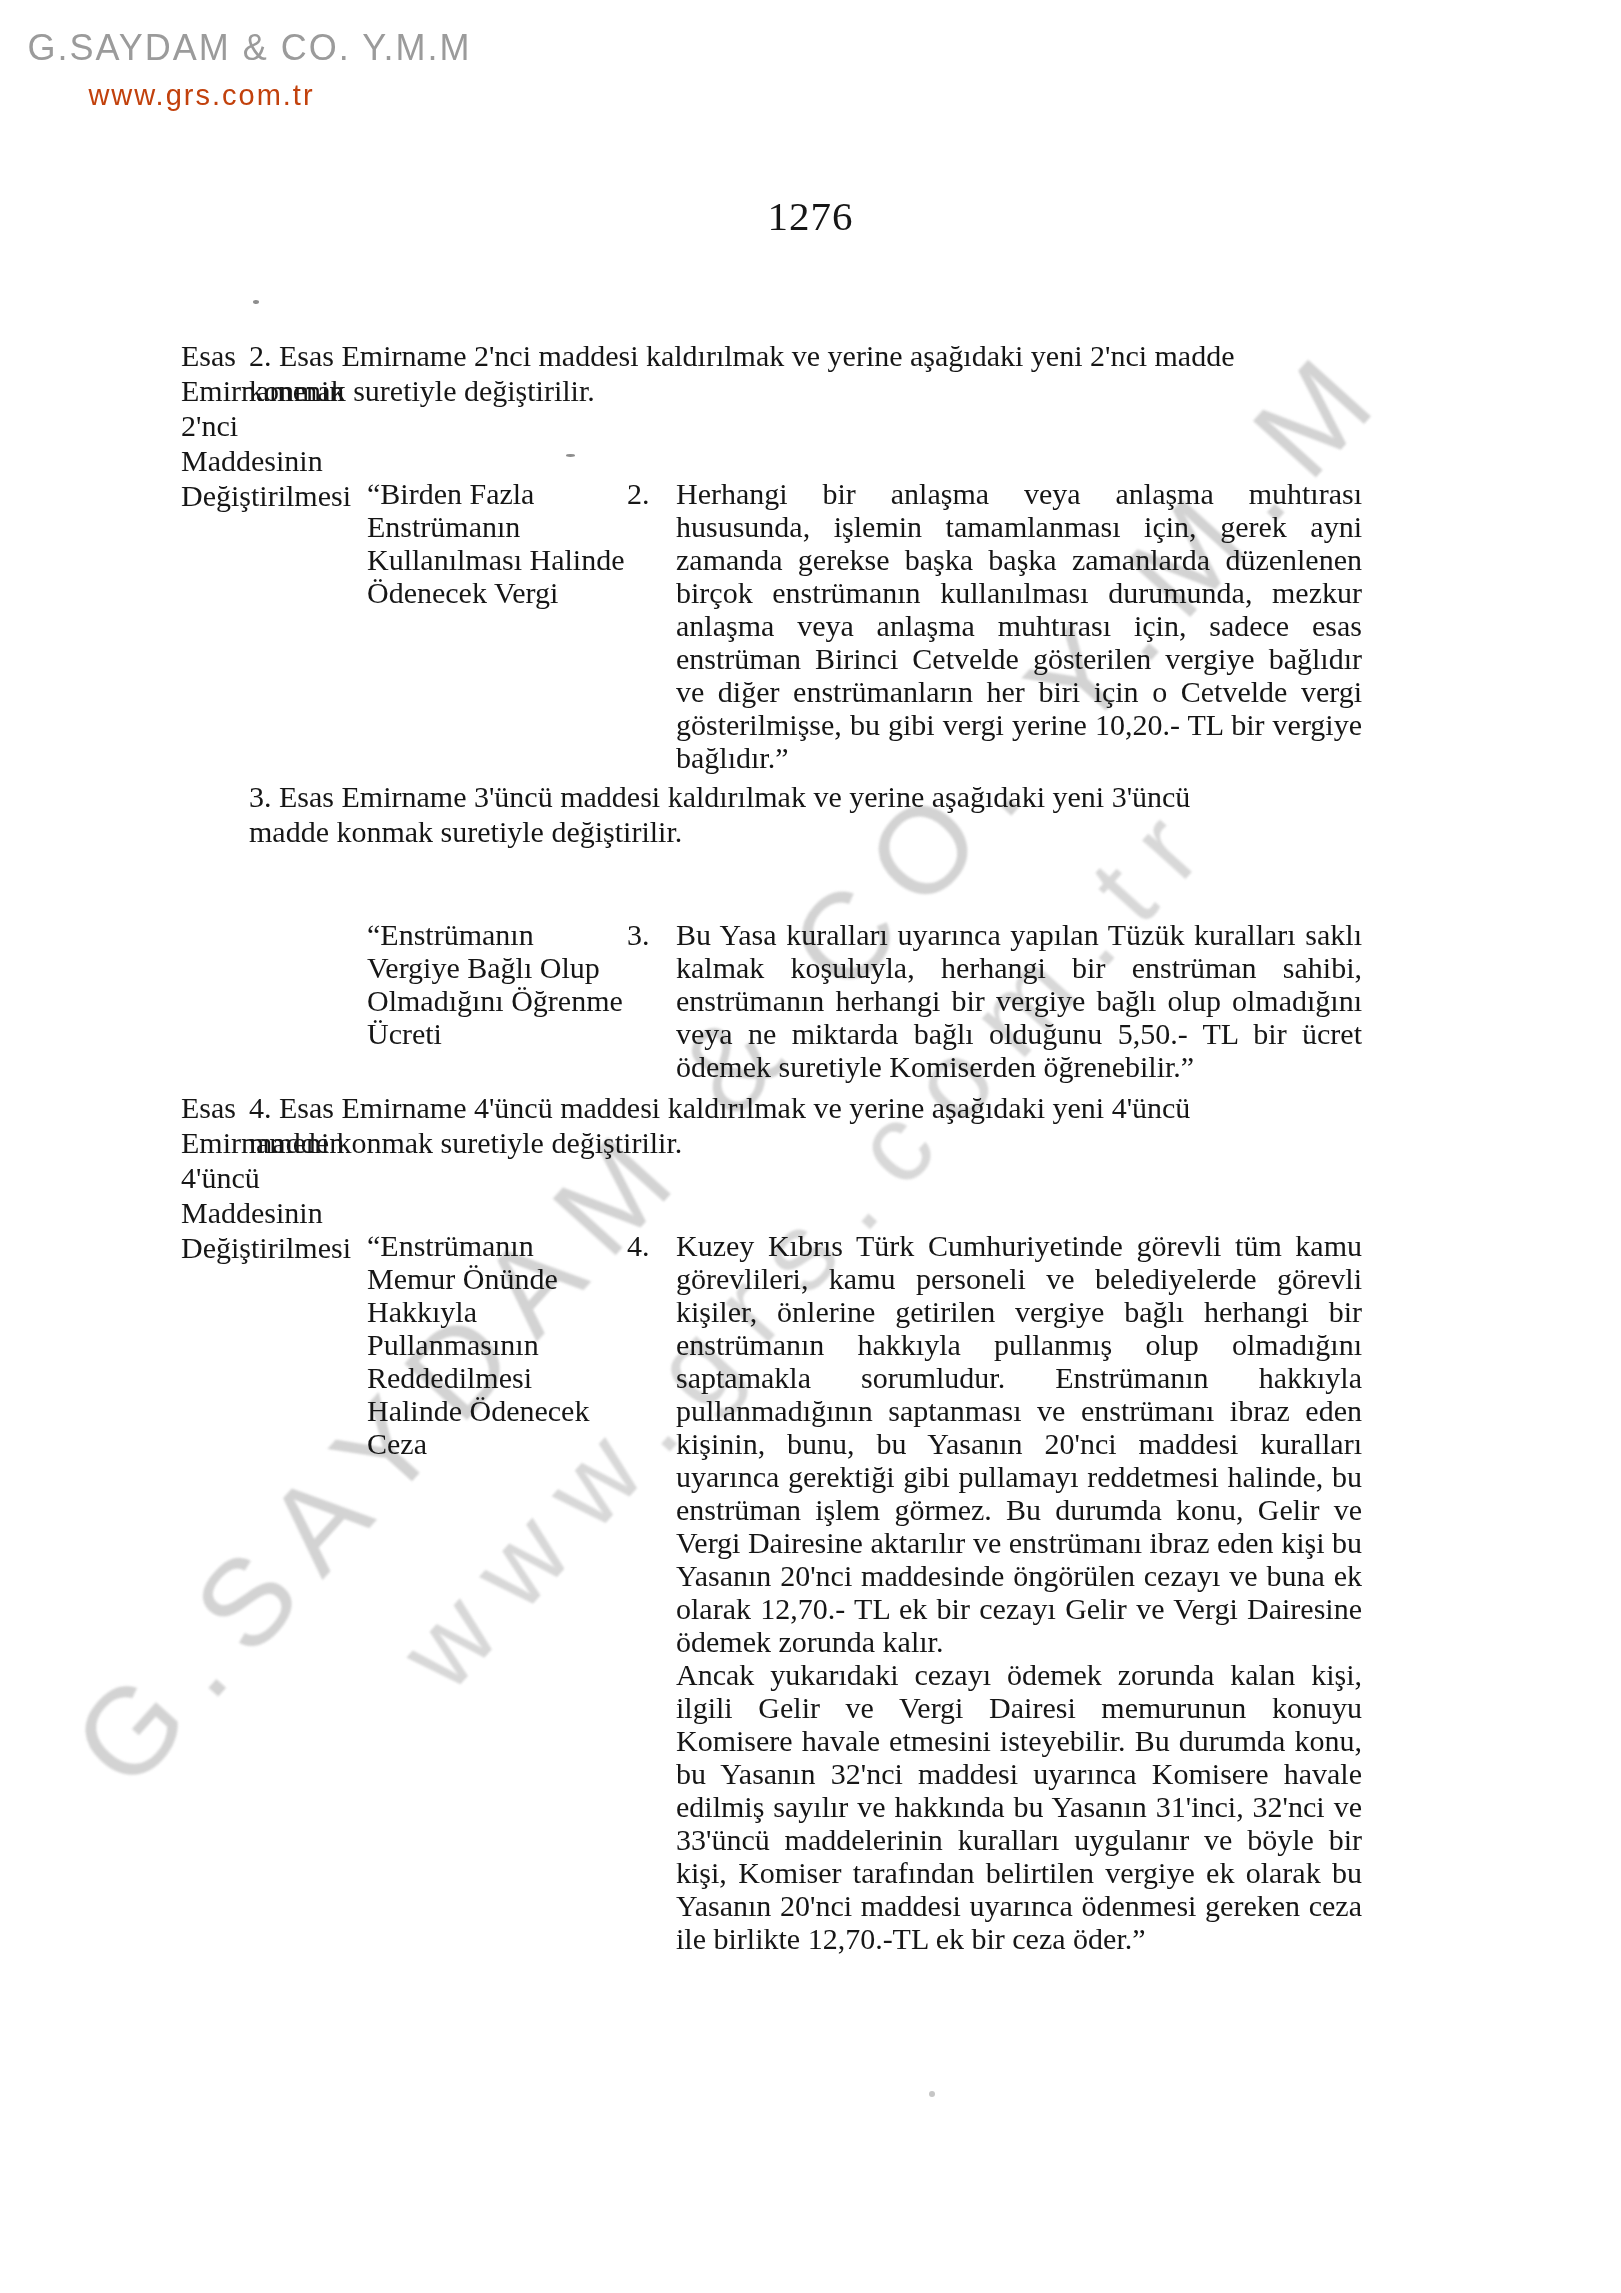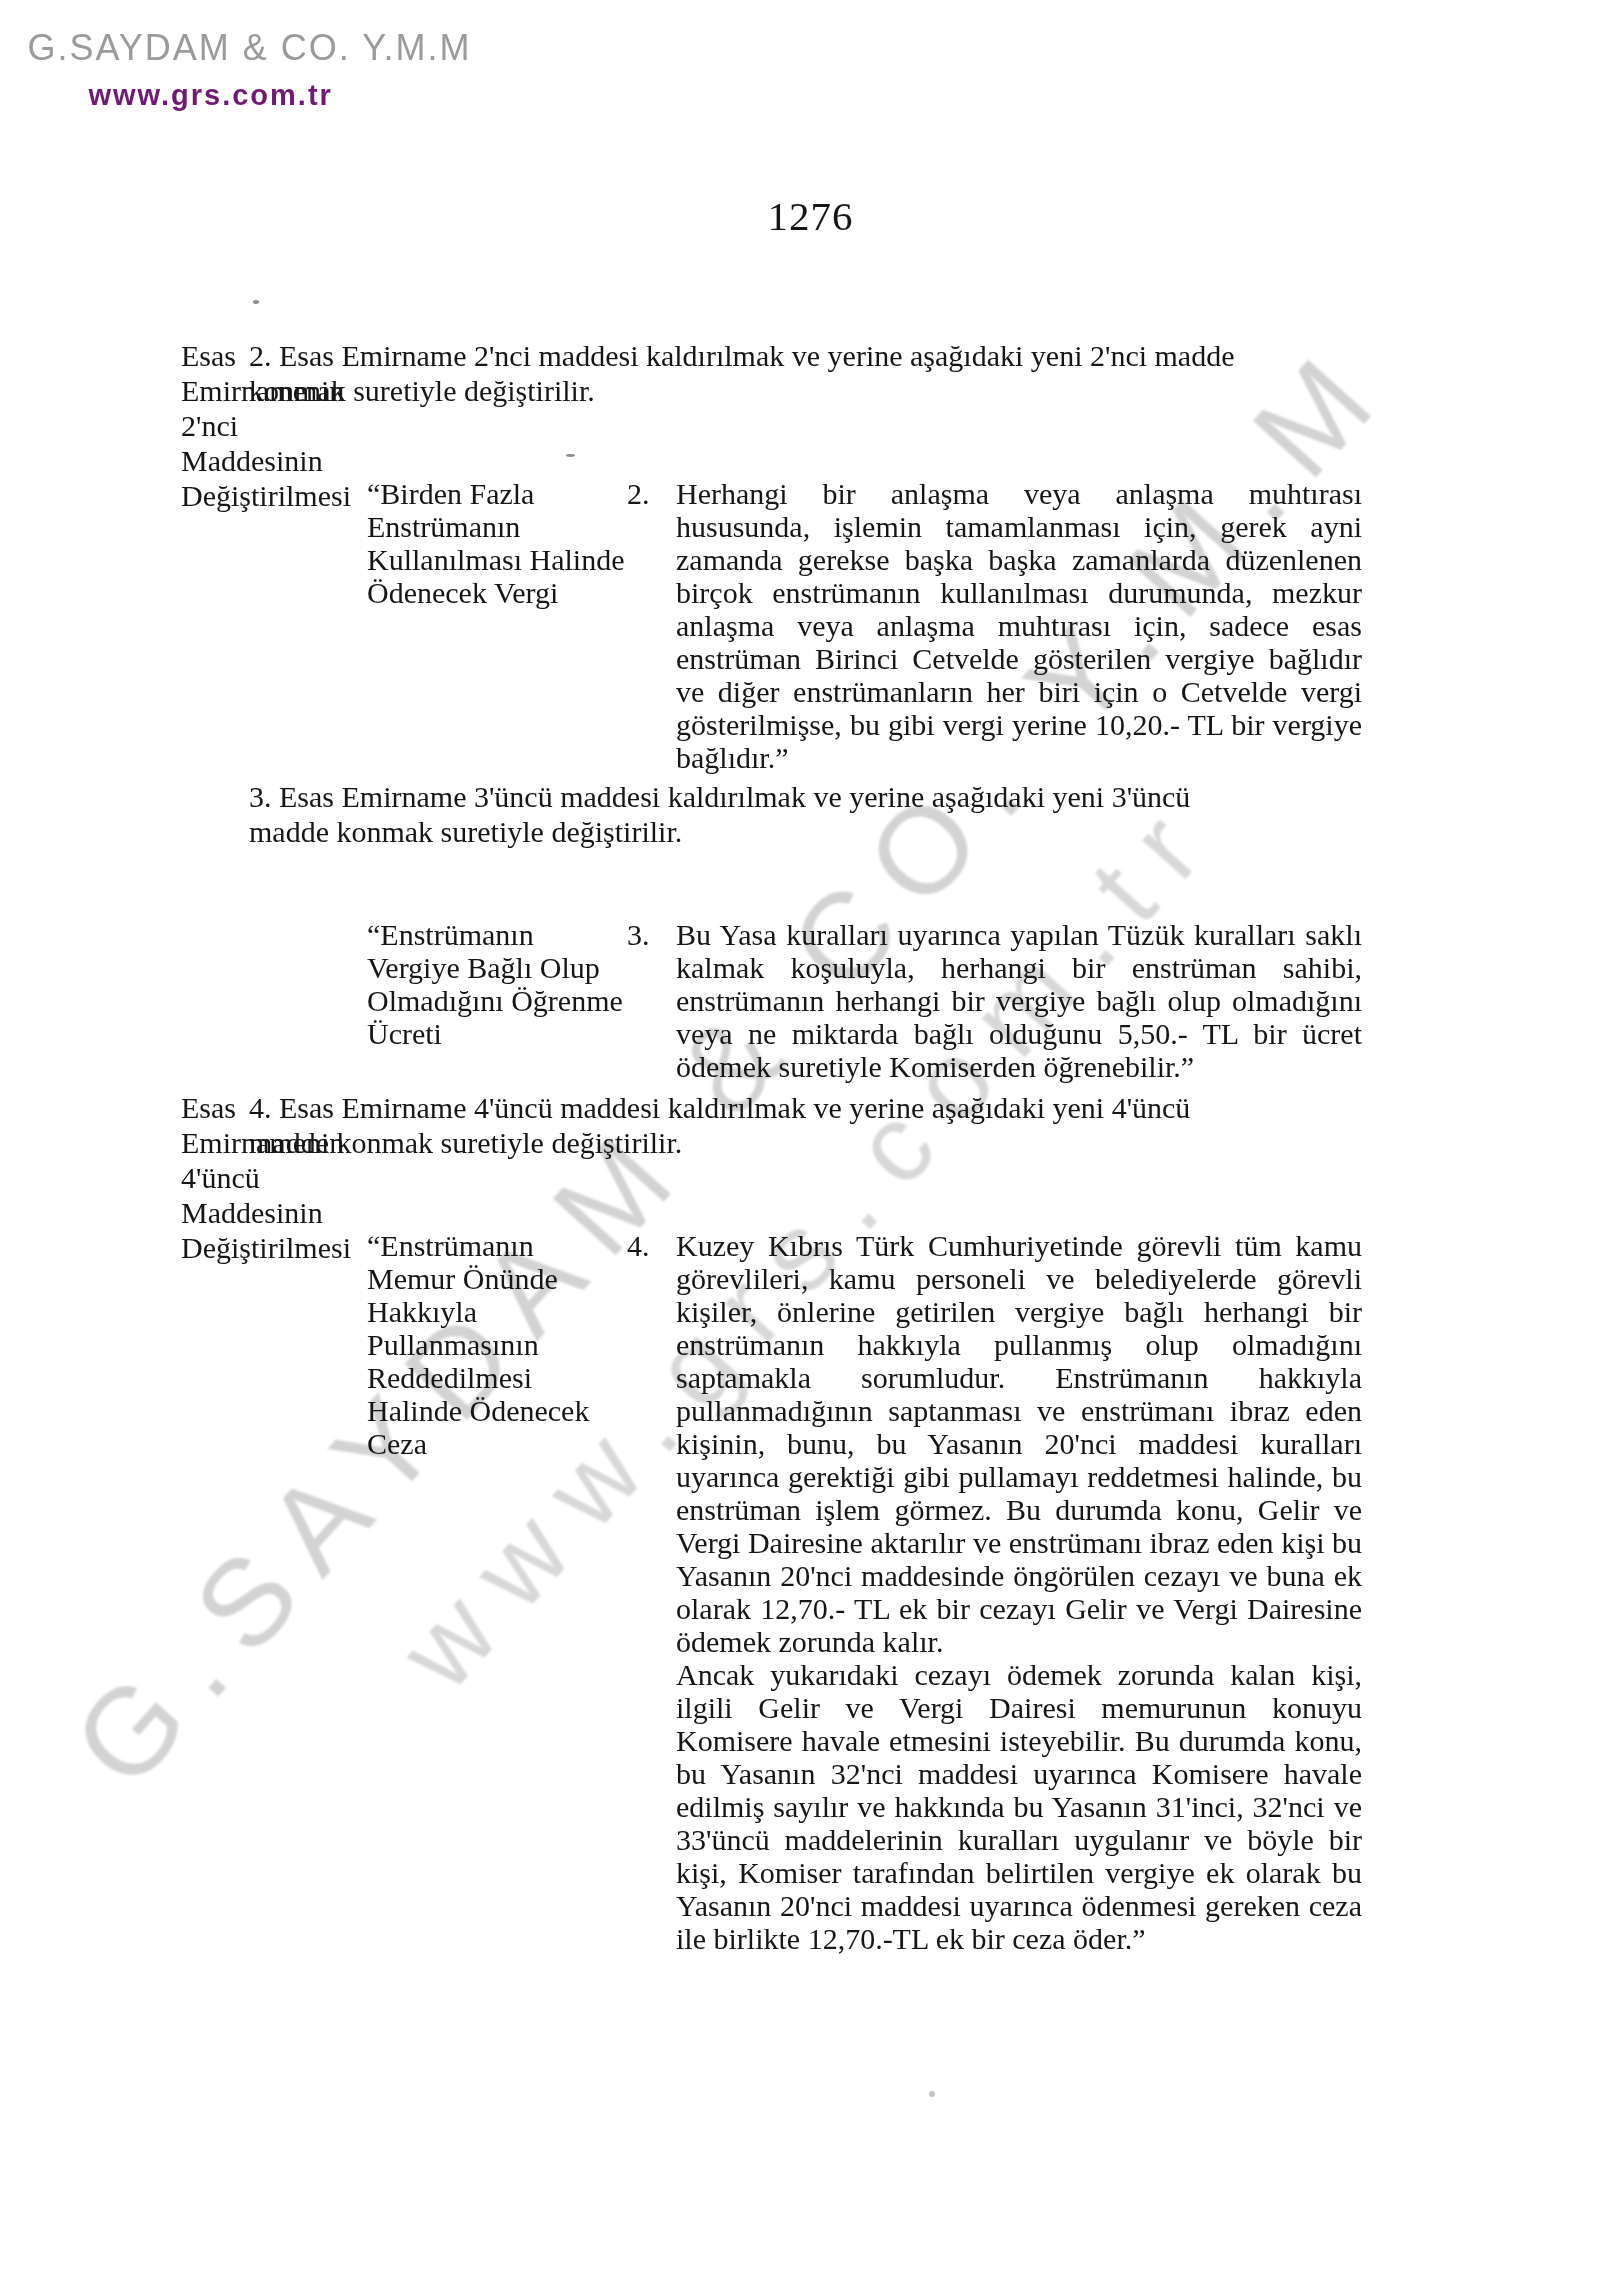--- a/index.html
+++ b/index.html
@@ -29,22 +29,21 @@
   }
   .corner-watermark .wm-line1 {
     font-size: 36px;
     letter-spacing: 2px;
   }
   .corner-watermark .wm-line2 {
     font-size: 29px;
     letter-spacing: 2px;
     margin-left: 61px;
     margin-top: 9.8px;
-    color: #701a75;
-    font-weight: bold;
+    color: #c2410c;
   }
 
   
   .diagonal-watermark {
     position: absolute;
     z-index: 0;
     font-family: "Liberation Sans", sans-serif;
     color: rgba(125,125,125,0.34);
     filter: blur(1.2px);
     white-space: nowrap;

